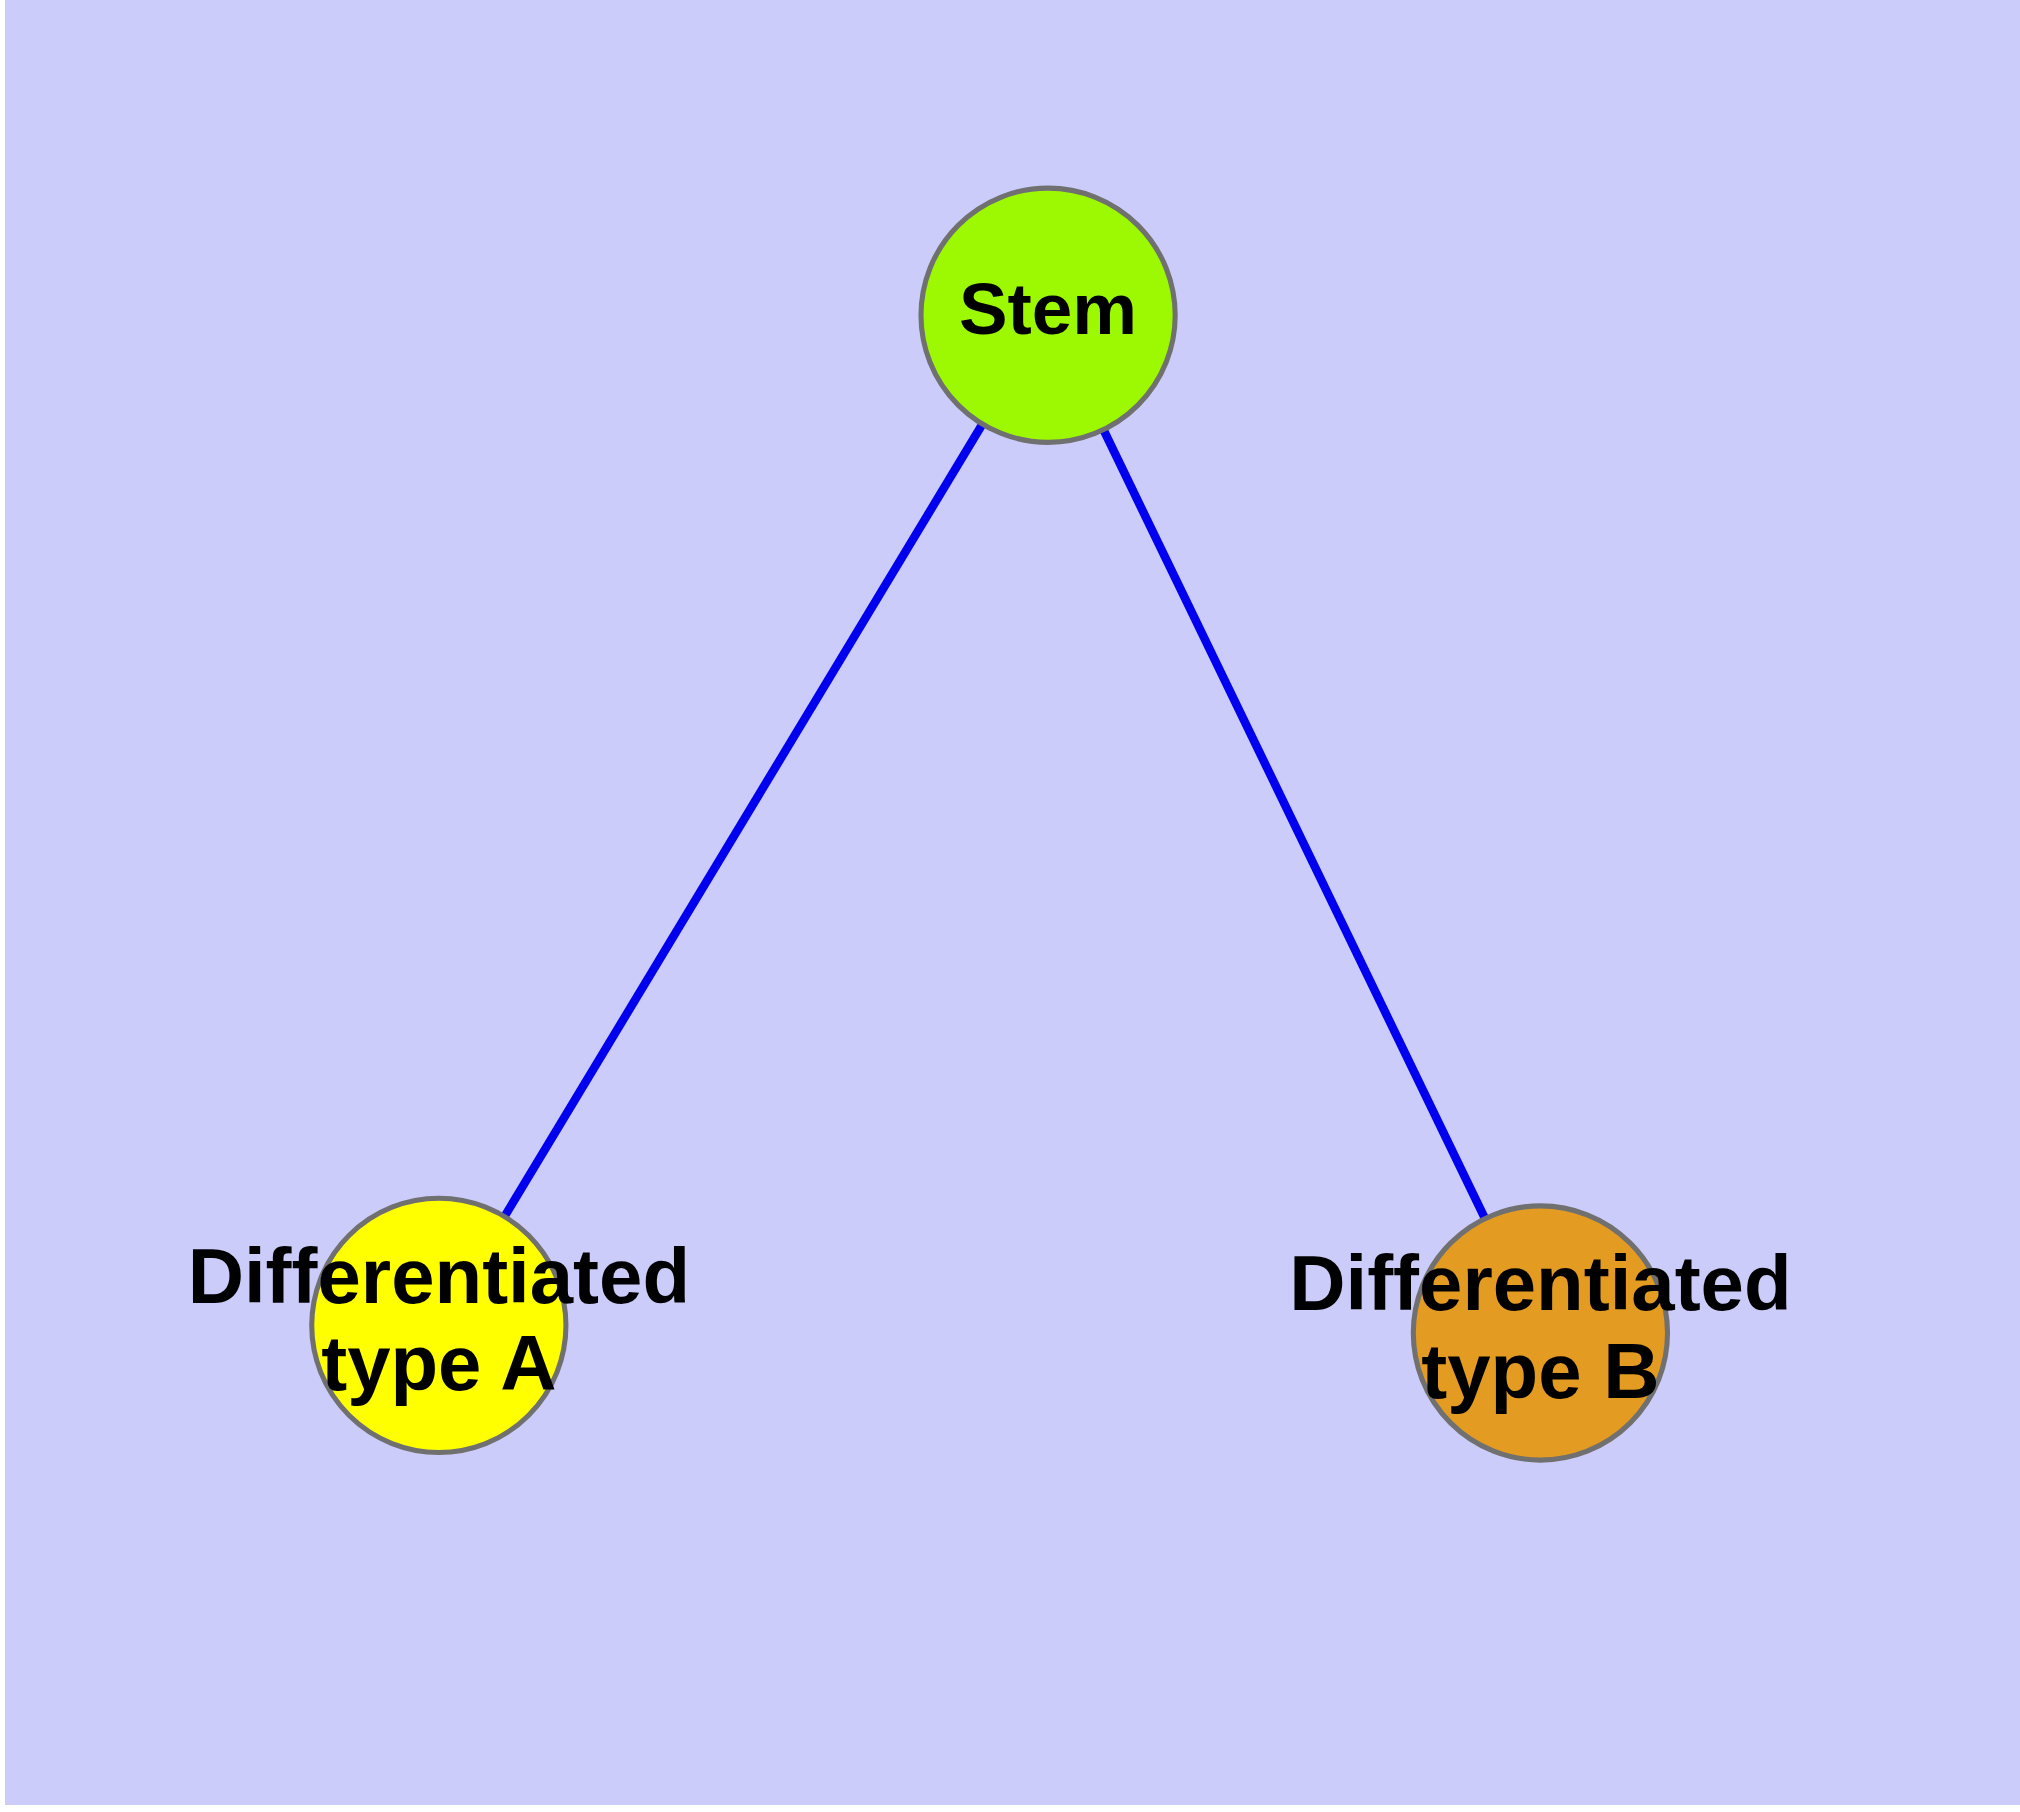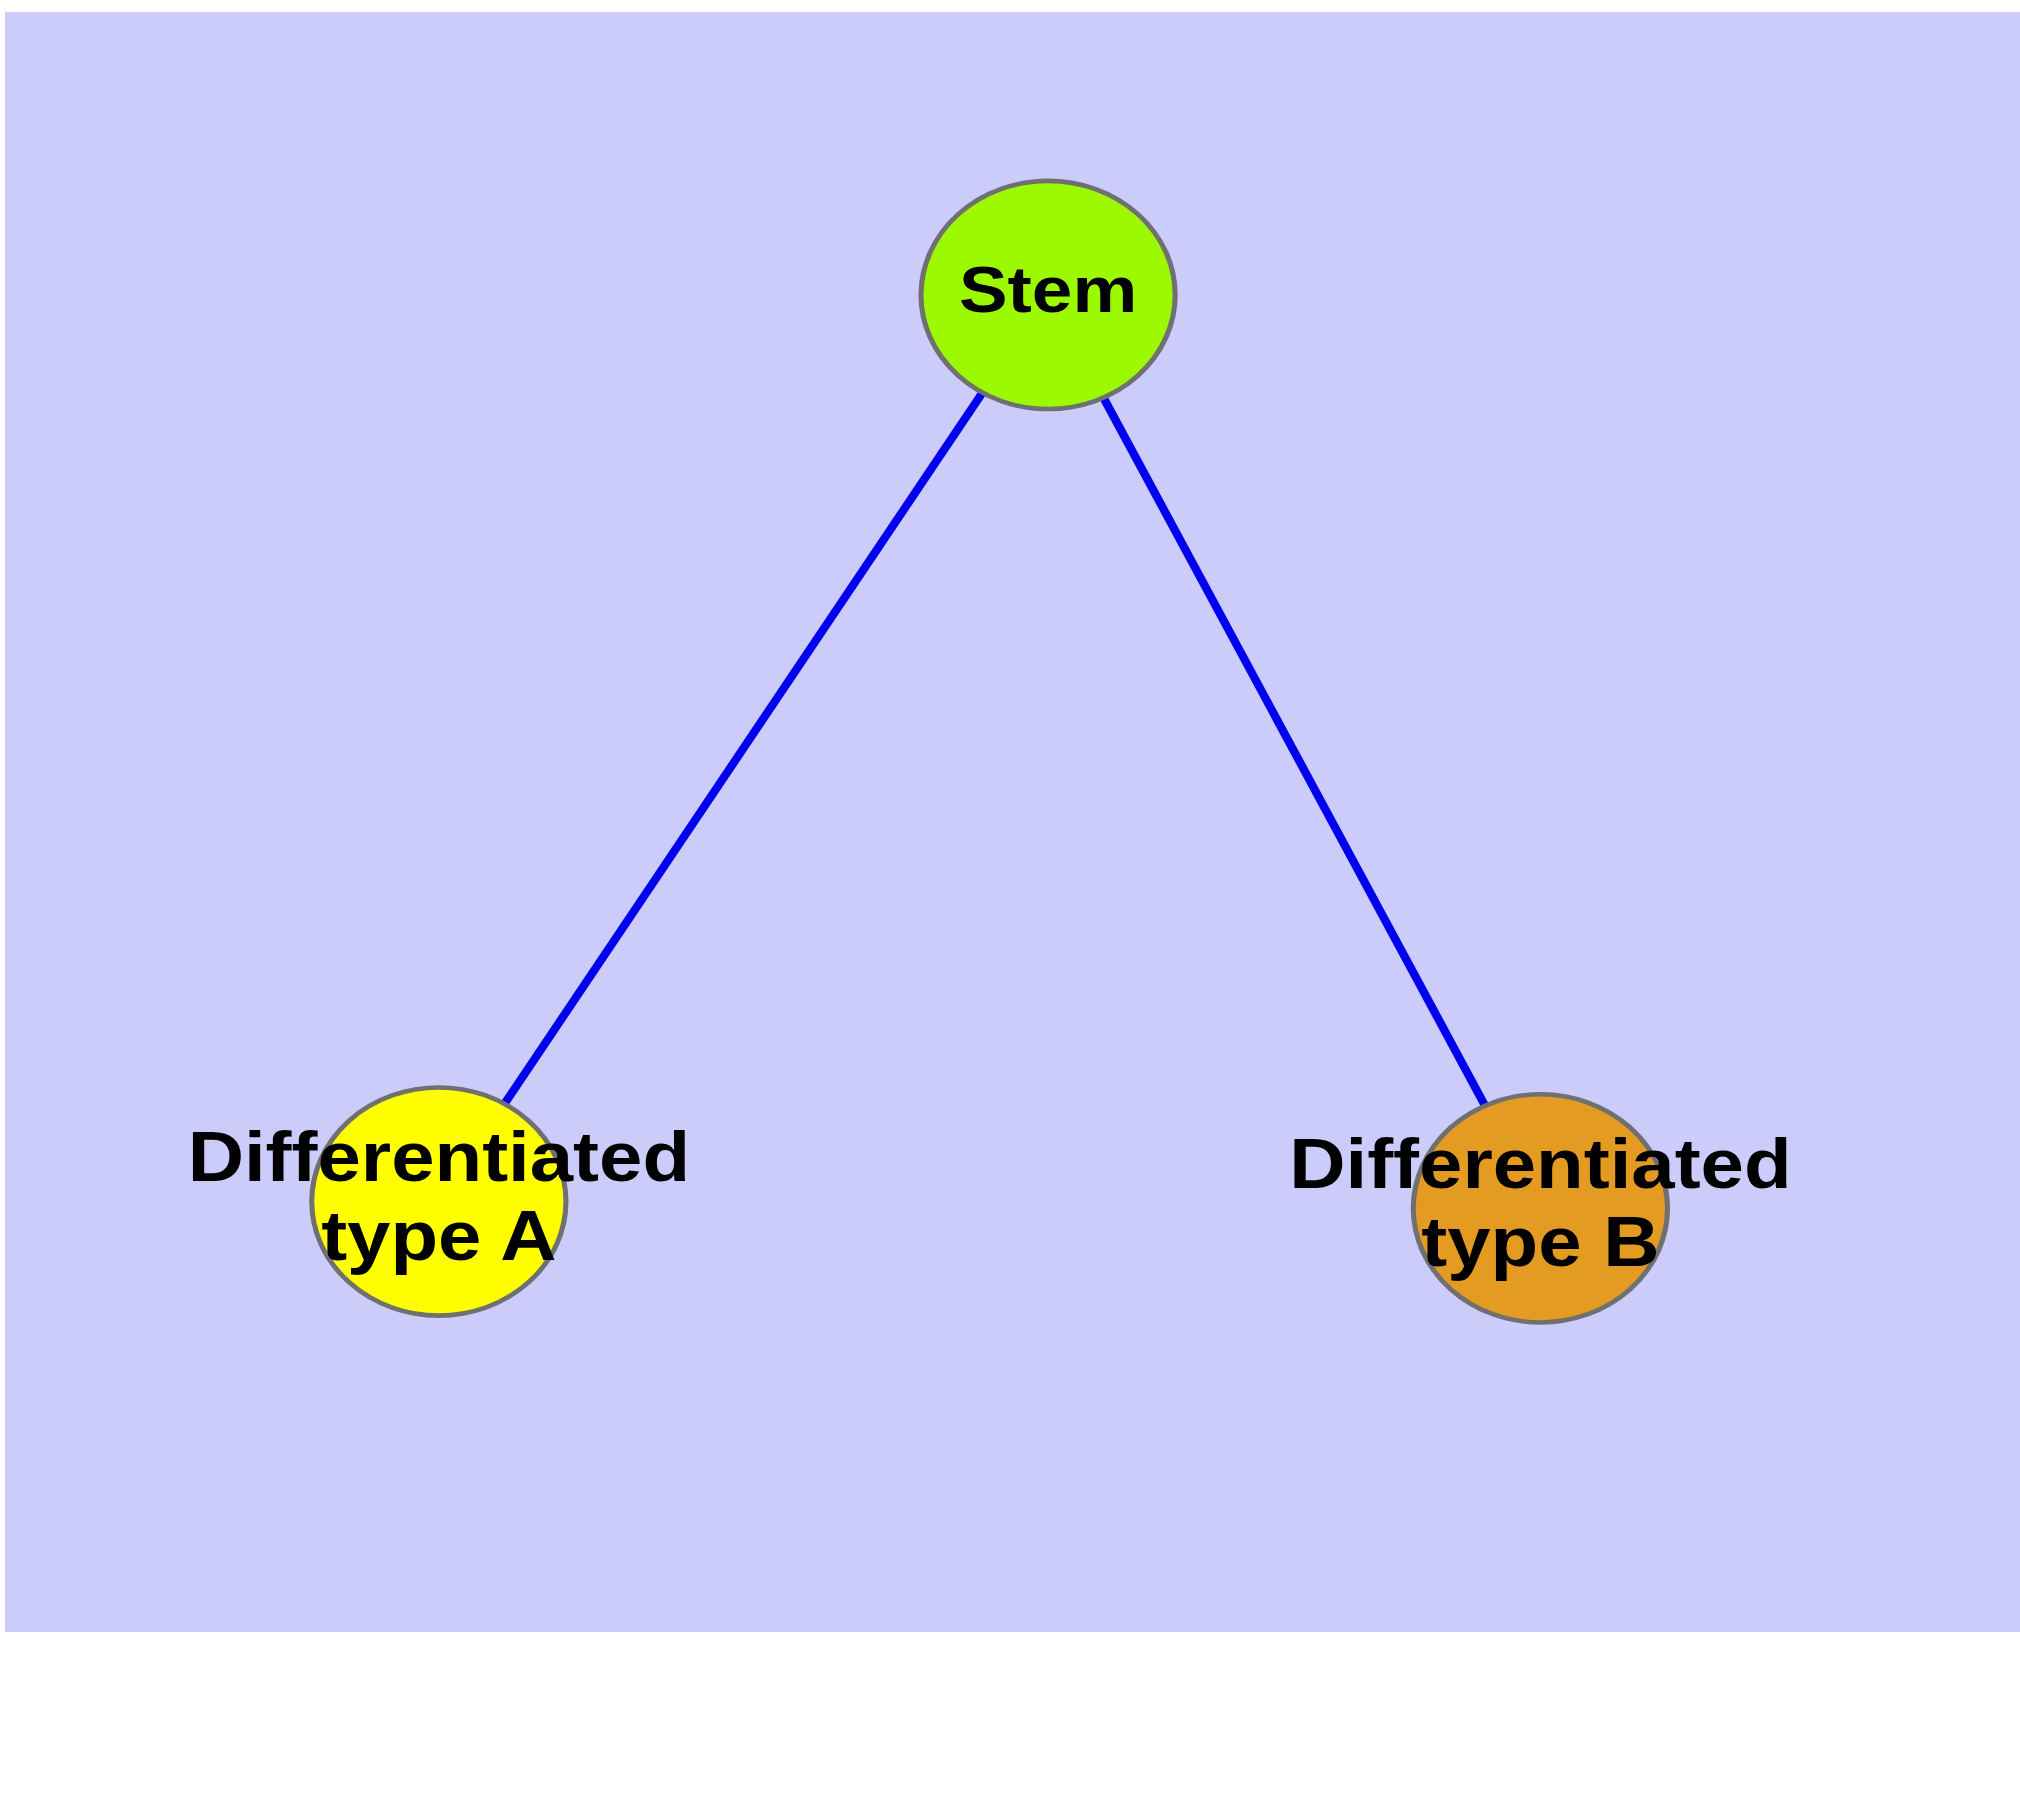--- a/index.html
+++ b/index.html
@@ -14,23 +14,22 @@
     height: 1812px;
     background: #ffffff;
     overflow: hidden;
     font-family: "Liberation Sans", "DejaVu Sans", sans-serif;
   }
   #canvas {
     position: absolute;
     left: 5.1px;
     top: 0px;
     width: 2015px;
-    height: 1620px;
+    height: 1805px;
     background: #ccccfa;
-    margin-top: 12px;
   }
   #graph-svg {
     position: absolute;
     left: 0;
     top: 0;
     width: 100%;
     height: 100%;
     display: block;
   }
   .node-label {

